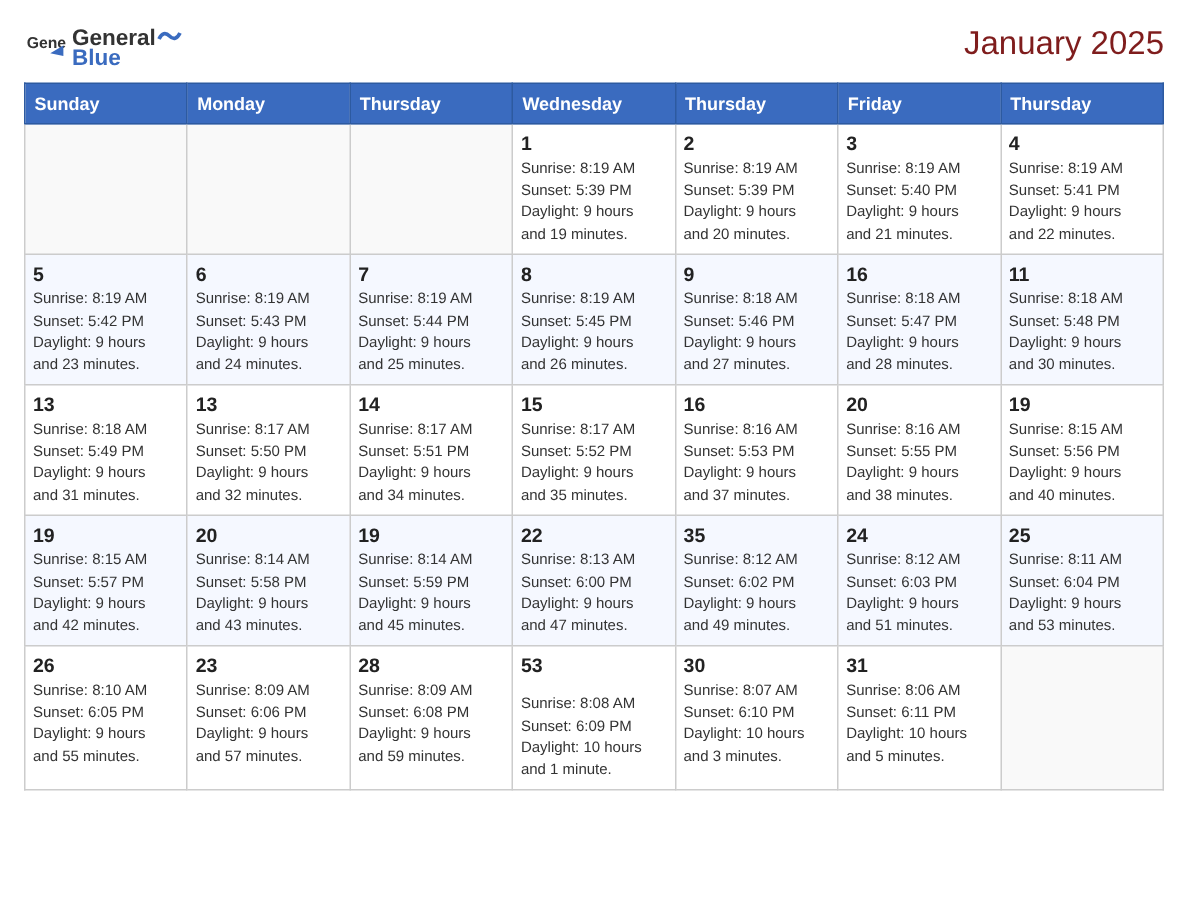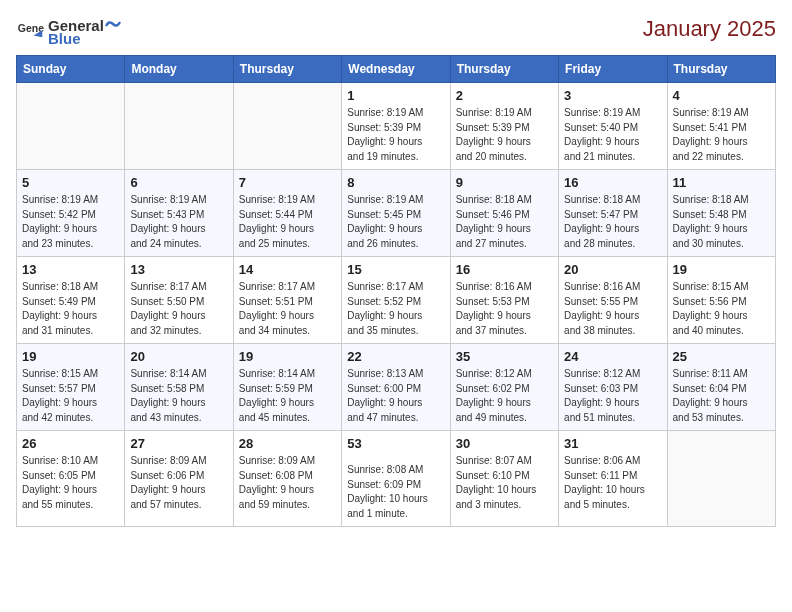--- a/index.html
+++ b/index.html
@@ -305,21 +305,21 @@
       </tr>
       <tr>
         <td>
           <div class="day-number">26</div>
           <div class="day-info" style="white-space: pre-line;">Sunrise: 8:10 AM
 Sunset: 6:05 PM
 Daylight: 9 hours
 and 55 minutes.</div>
         </td>
         <td>
-          <div class="day-number">27</div>
+          <div class="day-number">23</div>
           <div class="day-info" style="white-space: pre-line;">Sunrise: 8:09 AM
 Sunset: 6:06 PM
 Daylight: 9 hours
 and 57 minutes.</div>
         </td>
         <td>
           <div class="day-number">28</div>
           <div class="day-info" style="white-space: pre-line;">Sunrise: 8:09 AM
 Sunset: 6:08 PM
 Daylight: 9 hours

